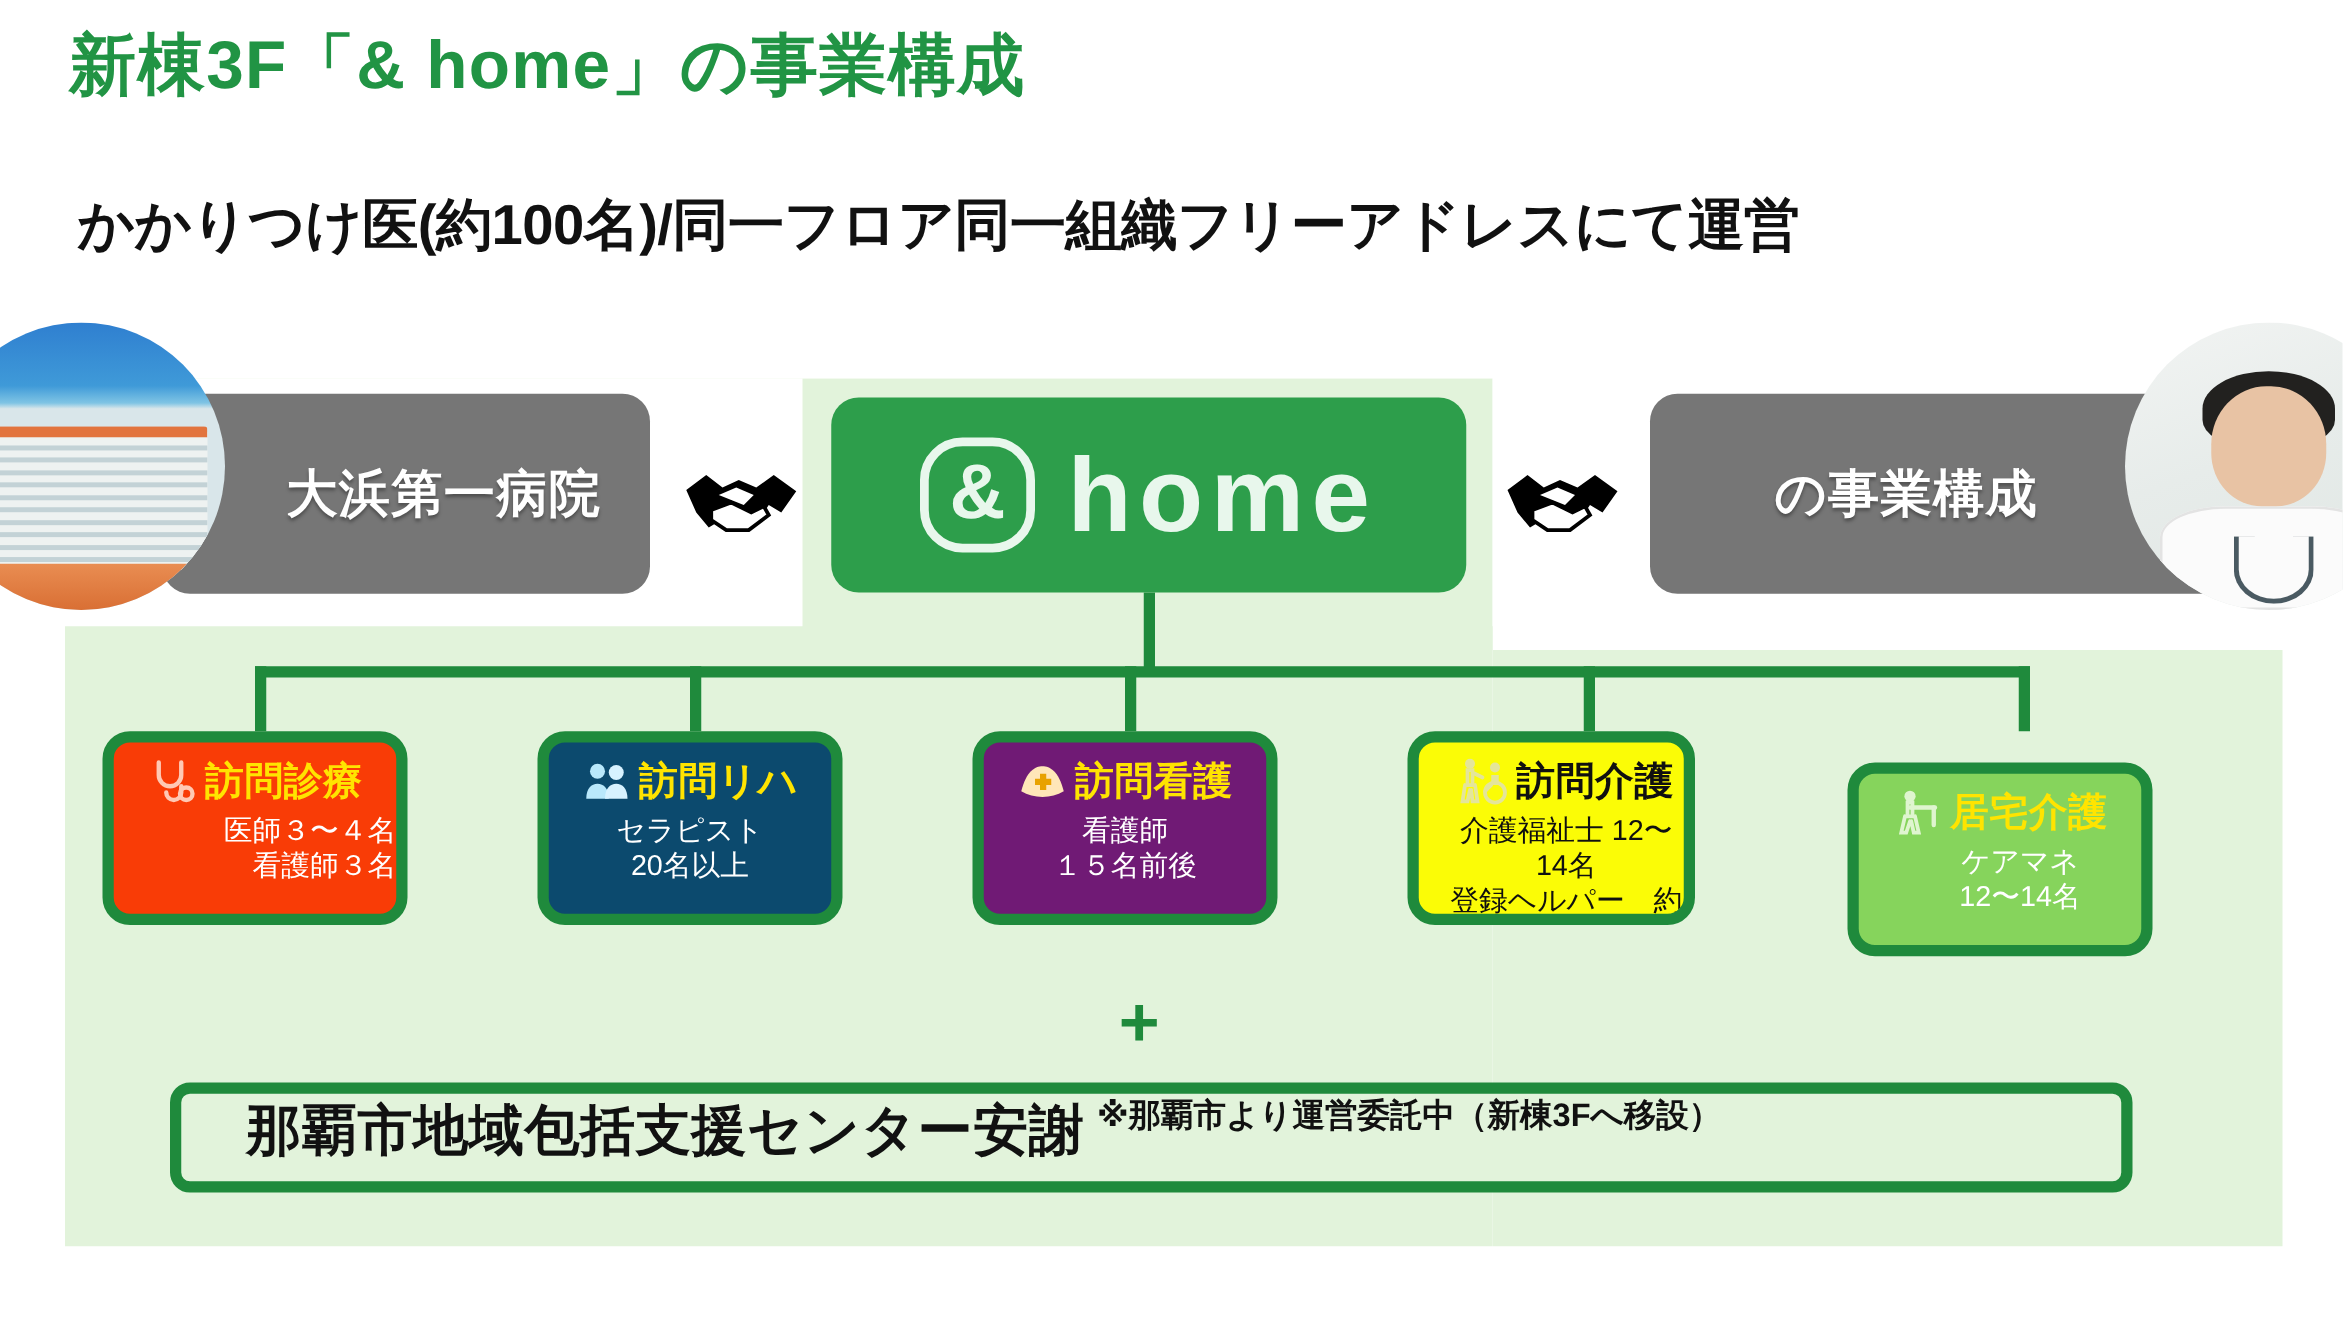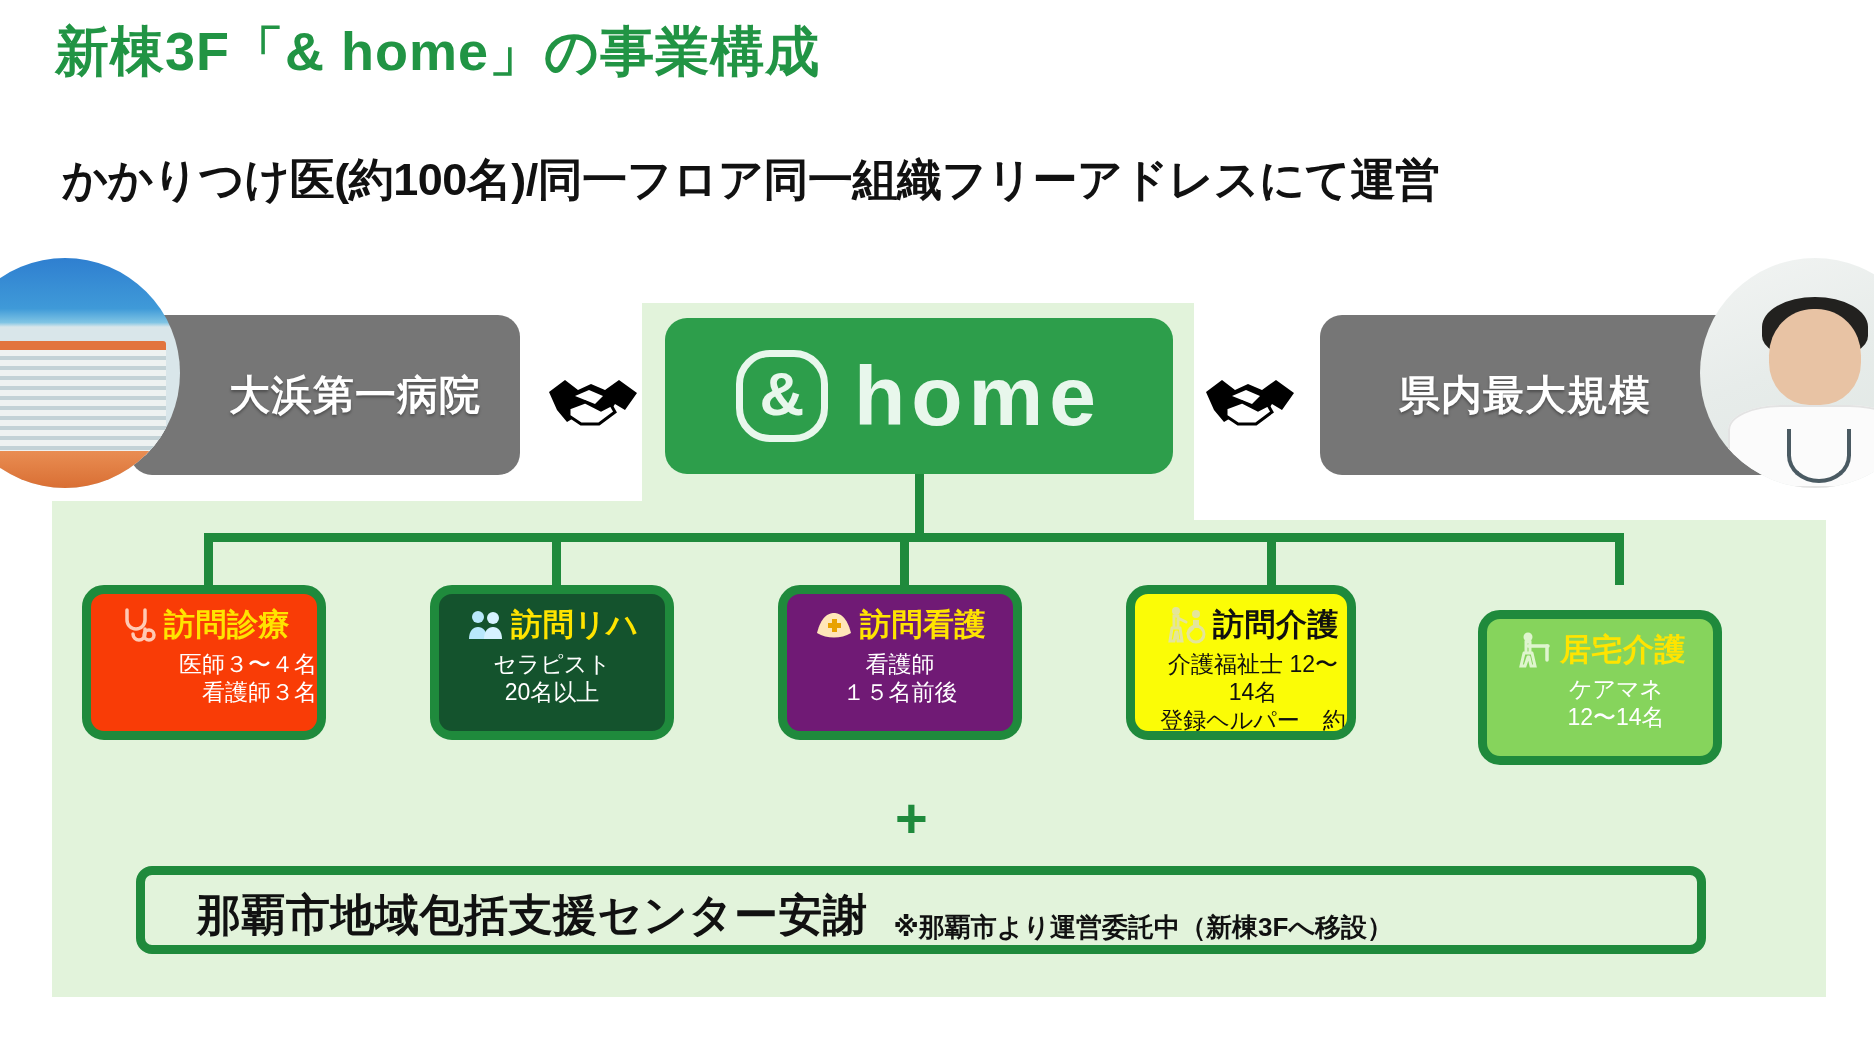--- a/index.html
+++ b/index.html
@@ -270,21 +270,21 @@
     line-height: 1.22;
     white-space: pre-line;
     font-weight: 500;
   }
   .svc-icon { width: 40px; height: 40px; flex: none; }
 
   #card-0 { left: 82px;   background: #f93c06; text-align: right; }
   #card-0 .service-title { color: #ffe400; }
   #card-0 .service-body  { color: #ffffff; }
 
-  #card-1 { left: 430px;  background: #14532d; }
+  #card-1 { left: 430px;  background: #0c4a6e; }
   #card-1 .service-title { color: #ffe400; }
   #card-1 .service-body  { color: #ffffff; }
 
   #card-2 { left: 778px;  background: #701a75; }
   #card-2 .service-title { color: #ffe400; }
   #card-2 .service-body  { color: #ffffff; }
 
   #card-3 { left: 1126px; background: #fbfc06; width: 230px; padding-left: 24px; }
   #card-3 .service-title { color: #101010; }
   #card-3 .service-body  { color: #101010; }
@@ -309,23 +309,23 @@
     position: absolute;
     left: 136px;
     top: 866px;
     width: 1570px;
     height: 88px;
     background: #e2f3db;
     border: 9px solid #1f8a3c;
     border-radius: 16px;
     box-sizing: border-box;
     display: flex;
-    align-items: flex-end;
+    align-items: flex-start;
     padding-left: 52px;
-    gap: 26px;
+    gap: 10px;
   }
   .banner-main {
     font-size: 44px;
     font-weight: bold;
     color: #111111;
     letter-spacing: 0.5px;
     white-space: nowrap;
   }
   .banner-note {
     font-size: 26px;
@@ -379,21 +379,21 @@
 
 <span class="handshake-icon" id="handshake-right">
   <svg viewBox="0 0 96 62" width="96" height="62" aria-hidden="true">
     <path d="M4 20 L20 8 L33 18 L46 12 L60 18 L74 8 L92 21 L80 38 L70 32 L62 44 L52 40 L44 50 L32 44 L22 50 L12 38 Z" fill="#000"></path>
     <path d="M30 24 L44 18 L58 24 L50 32 L40 28 Z" fill="#fff"></path>
     <path d="M24 36 L40 30 L56 38 L66 33 L70 40 L54 52 L36 52 L24 44 Z" fill="#fff" stroke="#000" stroke-width="3"></path>
   </svg>
 </span>
 
 <div class="partner-box" id="partner-right">
-  <span class="partner-label">県内最大規模</span>
+  <span class="partner-label">の事業構成</span>
 </div>
 
 <div class="photo-circle" id="photo-doctor">
   <div class="photo-doctor-art">
     <div class="coat"></div>
       <div class="hair"></div>
       <div class="head"></div>
       <div class="scope"></div>
   </div>
 </div>

